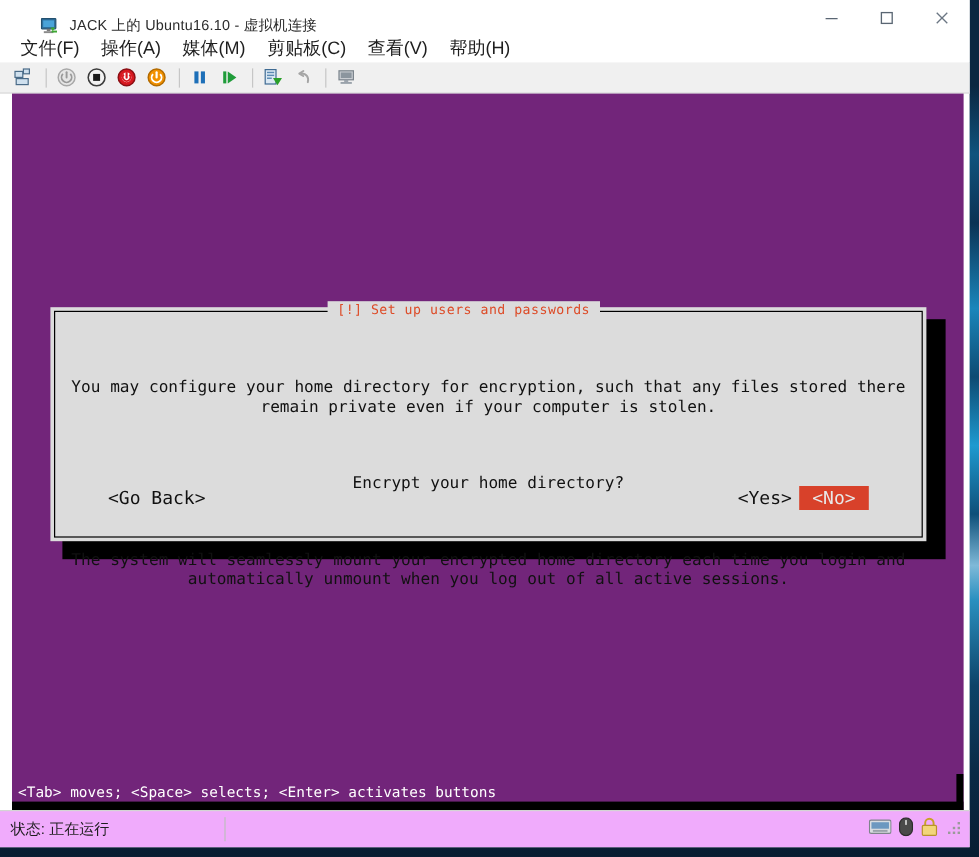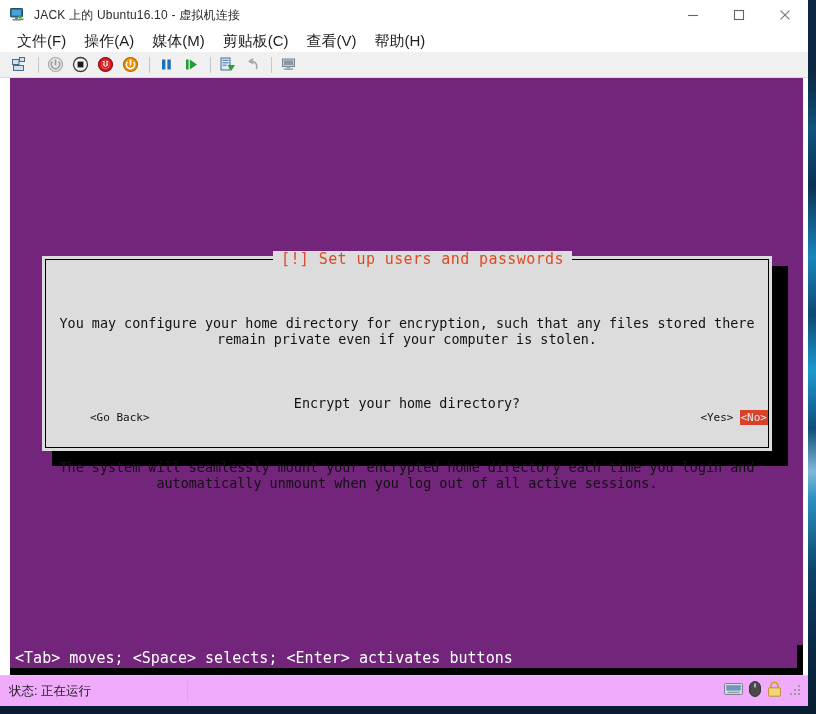--- a/index.html
+++ b/index.html
@@ -53,21 +53,22 @@
     background: #ffffff;
     box-sizing: border-box;
   }
 
   
   .titlebar {
     position: relative;
     height: 30px;
     background: #ffffff;
     display: flex;
-    align-items: center;
+    align-items: flex-end;
+    padding-left: 24px;
   }
   .title-icon {
     width: 16px; height: 16px;
     margin-left: 10px;
     margin-right: 8px;
     position: relative;
     flex: none;
   }
   .title-text {
     font-size: 12px;
@@ -174,21 +175,21 @@
     height: 100%;
     border: 1px solid #000000;
     box-sizing: border-box;
   }
   .dlg-title {
     position: absolute;
     top: -9px;
     left: 227px;
     background: #dcdcdc;
     color: #dd4b27;
-    font-size: 15px;
+    font-size: 11px;
     font-family: "DejaVu Sans Mono", "Liberation Mono", monospace;
     padding: 0 8px;
     white-space: nowrap;
     letter-spacing: 0.4px;
     line-height: 16px;
   }
   .dlg-body {
     padding: 24px 13px 0 13px;
     color: #111111;
     font-size: 13.4px;
@@ -200,47 +201,48 @@
   .dlg-body p {
     margin: 0 0 16px 0;
   }
   .dlg-buttons {
     position: absolute;
     left: 0;
     right: 0;
     bottom: 22px;
     display: flex;
     align-items: center;
-    font-size: 11px;
+    font-size: 15px;
     color: #111111;
   }
   .btn-goback {
     margin-left: 44px;
     white-space: pre;
   }
   .btn-yes {
     margin-left: auto;
     margin-right: 6px;
     white-space: pre;
   }
   .btn-no {
     background: #d8412a;
     color: #e8e8e8;
-    padding: 1px 1px;
+    padding: 1px 11px;
+    margin-right: 44px;
     white-space: pre;
   }
 
   
   .vm-hint {
     position: absolute;
     left: 0;
     bottom: 8px;
     width: 100%;
     color: #ffffff;
-    font-size: 15px;
+    font-size: 12px;
     padding-left: 5px;
     box-sizing: border-box;
     white-space: pre;
     letter-spacing: 0.02px;
   }
   .vm-blackbar {
     position: absolute;
     left: 0;
     bottom: 0;
     width: 100%;

